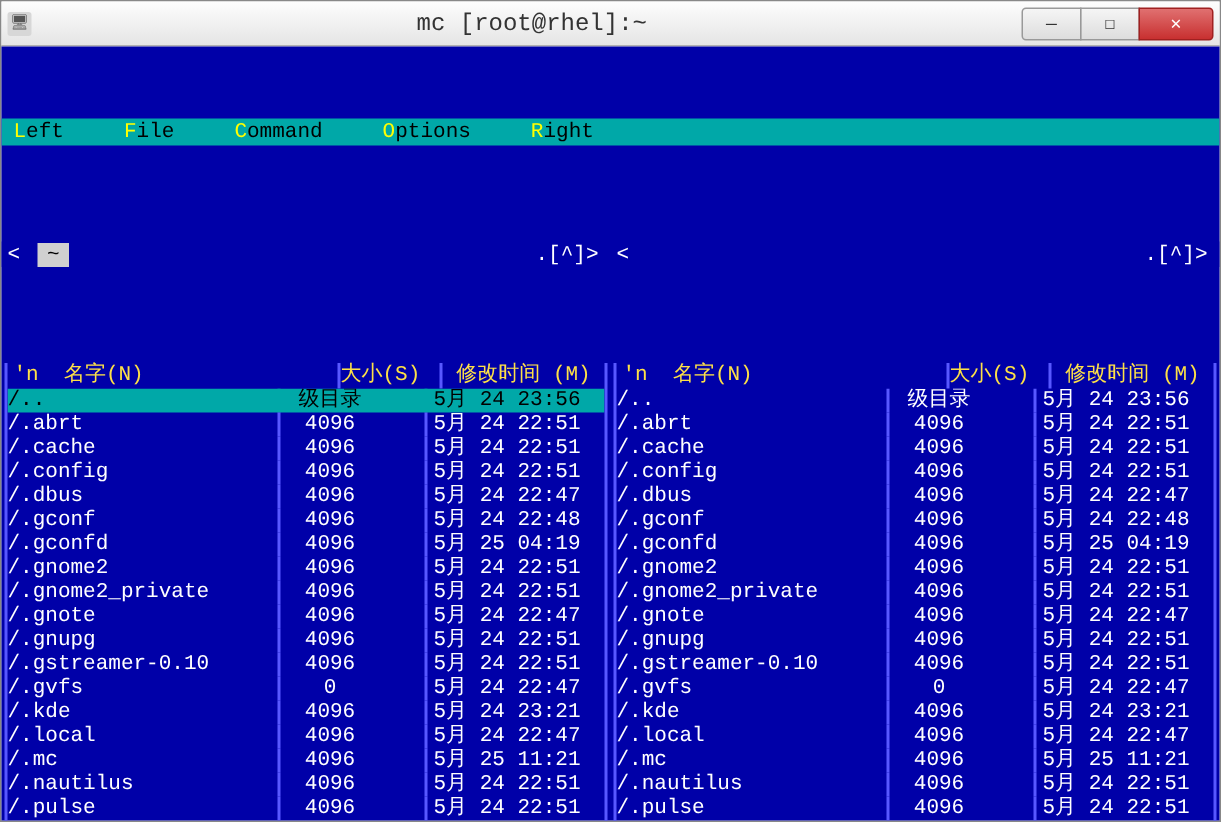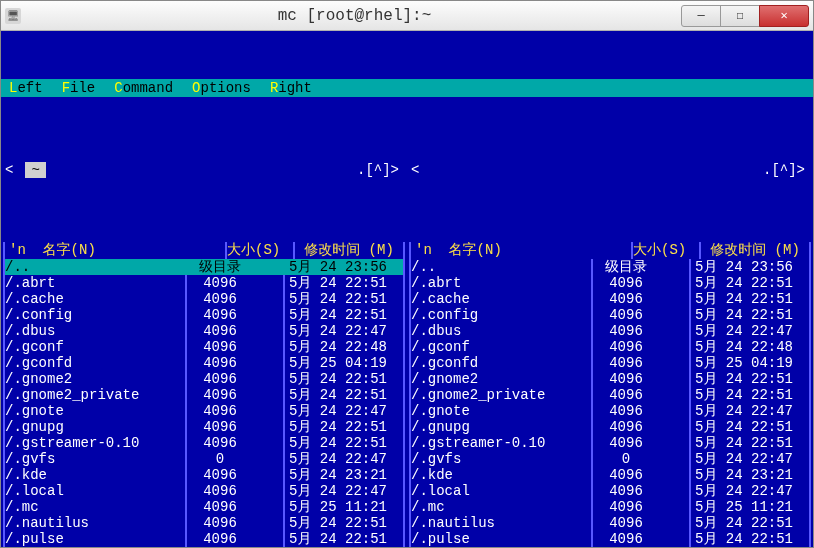--- a/index.html
+++ b/index.html
@@ -66,21 +66,21 @@
     overflow:hidden;
   }
   
   .menubar {
     background: #00a8a8;
     color: #000;
     height: 18px;
     display: flex;
     align-items: center;
     padding-left: 8px;
-    gap: 19px;
+    gap: 40px;
   }
   .menubar span { color:#000; }
   .menubar span .hotkey { color:#ffff00; }
   
   .pathrow {
     display:flex;
     height:17px;
     color:#fff;
     background:#0000a8;
   }

